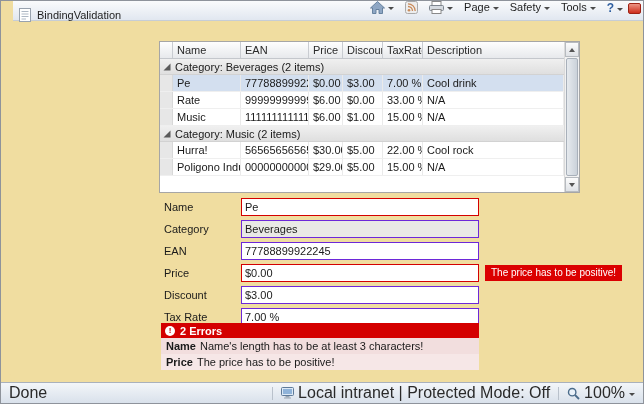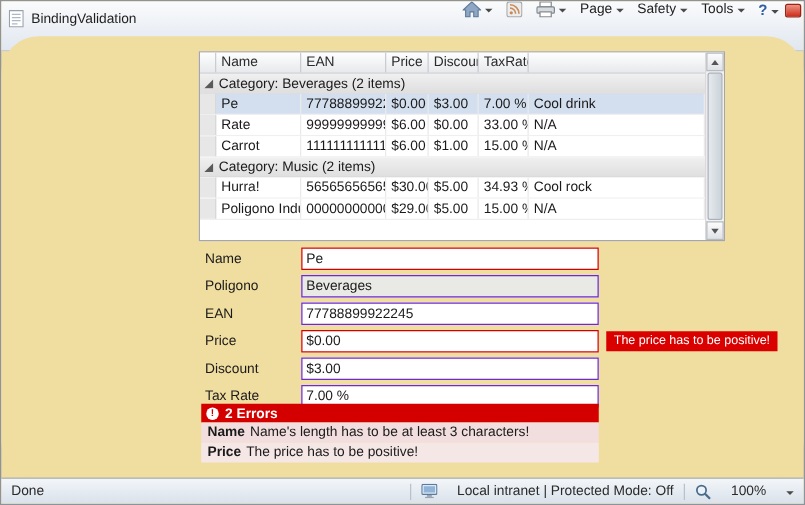--- a/index.html
+++ b/index.html
@@ -3,21 +3,21 @@
 <meta charset="utf-8">
 <style>
   * { margin:0; padding:0; box-sizing:border-box; }
   html,body { font-family:"Liberation Sans","DejaVu Sans",sans-serif; }
   body { background:#9aa0a6; }
 
   .window { position:relative; width:644px; height:404px; border:1px solid #8E939B;
             background:#F0DDA0; overflow:hidden; }
 
   
-  .chrome { position:absolute; top:0; left:0; right:0; height:40px;
+  .chrome { position:absolute; top:0; left:12px; right:0; height:20px;
             background:linear-gradient(#FAFBFC,#E1E7F0); border-bottom:1px solid #C6CDD6; }
   .tab { position:absolute; left:6px; top:0; height:28px; display:flex; align-items:center; gap:6px;
          font-size:11px; color:#1E1E1E; }
   .cmdbar { position:absolute; right:20px; top:0; height:28px; display:flex; align-items:flex-start;
             gap:11px; font-size:11px; color:#1E1E1E; }
   .cmd { display:flex; align-items:center; gap:3px; cursor:default; }
   .caret { width:0; height:0; border-left:3px solid transparent; border-right:3px solid transparent;
            border-top:3px solid #4A4A4A; margin-top:2px; }
   .help-glyph { color:#2F5FA0; font-weight:bold; font-size:12px; }
   .close-btn { position:absolute; top:2px; right:2px; width:13px; height:11px;
@@ -79,24 +79,24 @@
               line-height:1; flex:0 0 auto; }
   .errsum-row { display:flex; align-items:center; gap:4px; height:16px; padding-left:5px;
                 font-size:11px; color:#1A1A1A; white-space:nowrap; }
   .errsum-row.r0 { background:#F2DEDE; }
   .errsum-row.r1 { background:#F6E7E7; }
   .errsum-row b { font-weight:bold; }
 
   
   .statusbar { position:absolute; left:0; right:0; bottom:0; height:21px;
                background:linear-gradient(#F3F6F9,#D9E1EB); border-top:1px solid #A9B1BC;
-               display:flex; align-items:center; font-size:11px; color:#2A2A2A; }
+               display:flex; align-items:center; font-size:16px; color:#2A2A2A; }
   .status-left { flex:1; padding-left:8px; }
   .status-right { display:flex; align-items:center; gap:8px; padding-right:8px; }
-  .zone, .zoom { display:flex; align-items:center; gap:16px; }
+  .zone, .zoom { display:flex; align-items:center; gap:4px; }
   .sep { width:1px; height:13px; background:#B9C1CB; }
 
   .icon { display:inline-flex; align-items:center; justify-content:center; }
 </style>
 </head>
 <body>
 
 <div class="window">
 
   <div class="chrome">
@@ -165,20 +165,21 @@
 
     <div class="dg">
       <div class="dg-body">
         <div class="dg-header">
           <div class="dg-h c-ind"></div>
           <div class="dg-h c-name">Name</div>
           <div class="dg-h c-ean">EAN</div>
           <div class="dg-h c-price">Price</div>
           <div class="dg-h c-disc">Discount</div>
           <div class="dg-h c-tax">TaxRate</div>
+          <div class="dg-h c-desc">Description</div>
         </div>
 
         <div class="dg-group">
           <span class="icon">
             <svg width="8" height="8" viewBox="0 0 8 8">
                 <path d="M7.5 0.5 V7.5 H0.5 Z" fill="#5A5A5A"></path>
               </svg>
           </span>
           <span>Category: Beverages (2 items)</span>
         </div>
@@ -196,21 +197,21 @@
           <div class="dg-c c-name">Rate</div>
           <div class="dg-c c-ean">99999999999999</div>
           <div class="dg-c c-price">$6.00</div>
           <div class="dg-c c-disc">$0.00</div>
           <div class="dg-c c-tax">33.00 %</div>
           <div class="dg-c c-desc">N/A</div>
         </div>
 
         <div class="dg-row">
           <div class="dg-c c-ind"></div>
-          <div class="dg-c c-name">Carrot</div>
+          <div class="dg-c c-name">Music</div>
           <div class="dg-c c-ean">11111111111111</div>
           <div class="dg-c c-price">$6.00</div>
           <div class="dg-c c-disc">$1.00</div>
           <div class="dg-c c-tax">15.00 %</div>
           <div class="dg-c c-desc">N/A</div>
         </div>
 
         <div class="dg-group">
           <span class="icon">
             <svg width="8" height="8" viewBox="0 0 8 8">
@@ -218,21 +219,21 @@
               </svg>
           </span>
           <span>Category: Music (2 items)</span>
         </div>
         <div class="dg-row">
           <div class="dg-c c-ind"></div>
           <div class="dg-c c-name">Hurra!</div>
           <div class="dg-c c-ean">56565656565656</div>
           <div class="dg-c c-price">$30.00</div>
           <div class="dg-c c-disc">$5.00</div>
-          <div class="dg-c c-tax">34.93 %</div>
+          <div class="dg-c c-tax">22.00 %</div>
           <div class="dg-c c-desc">Cool rock</div>
         </div>
         <div class="dg-row">
           <div class="dg-c c-ind"></div>
           <div class="dg-c c-name">Poligono Industrial</div>
           <div class="dg-c c-ean">00000000000000</div>
           <div class="dg-c c-price">$29.00</div>
           <div class="dg-c c-disc">$5.00</div>
           <div class="dg-c c-tax">15.00 %</div>
           <div class="dg-c c-desc">N/A</div>
@@ -248,21 +249,21 @@
             <span class="tri-dn"></span>
           </div>
       </div>
     </div>
 
     <div class="form-row" style="top:168px">
       <label class="f-label">Name</label>
       <input class="f-input err" value="Pe" style="">
     </div>
     <div class="form-row" style="top:190px">
-      <label class="f-label">Poligono</label>
+      <label class="f-label">Category</label>
       <input class="f-input ro" readonly="" value="Beverages" style="">
     </div>
     <div class="form-row" style="top:212px">
       <label class="f-label">EAN</label>
       <input class="f-input" value="77788899922245" style="">
     </div>
     <div class="form-row" style="top:234px">
       <label class="f-label">Price</label>
       <input class="f-input err" value="$0.00" style="">
     </div>

